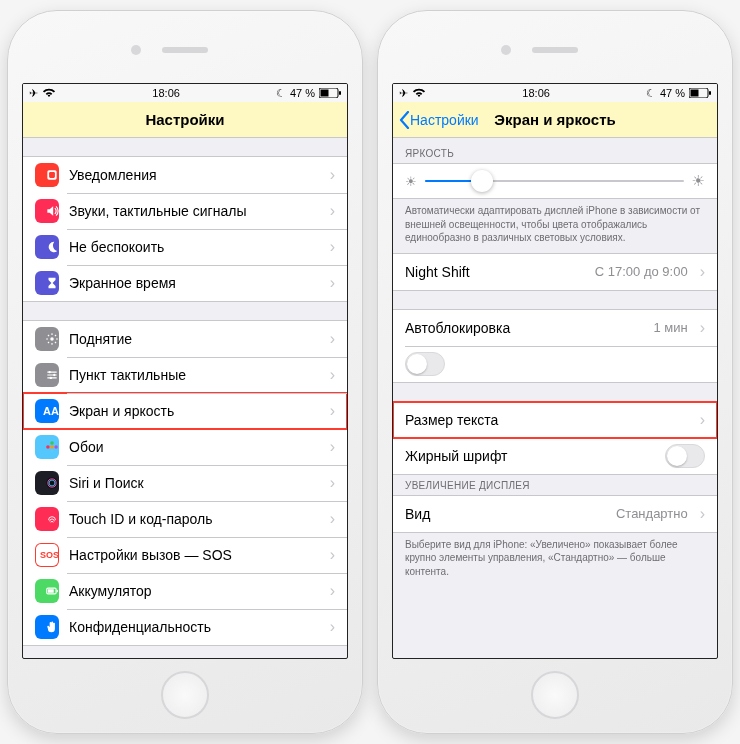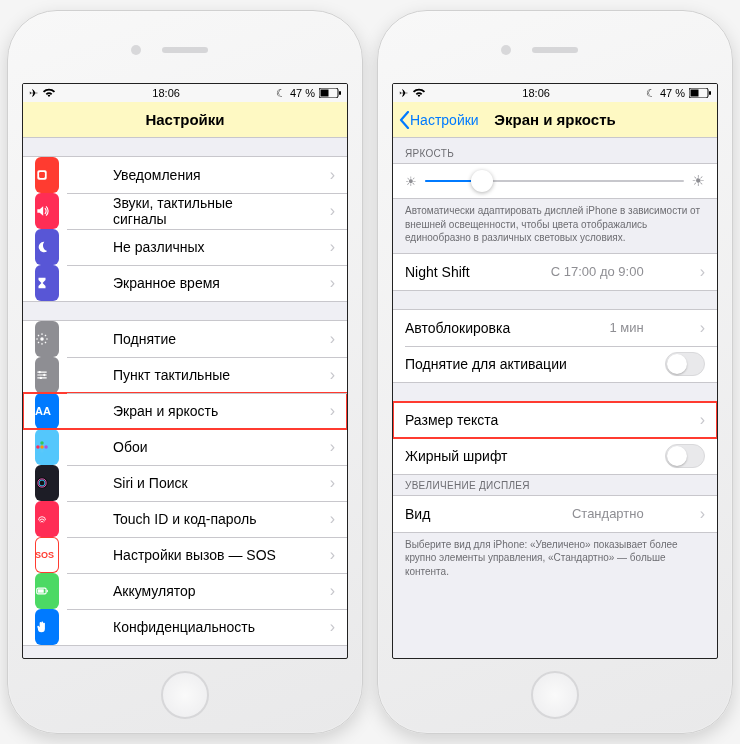--- a/index.html
+++ b/index.html
@@ -76,30 +76,30 @@
     padding:5px 12px 8px; line-height:1.35;
   }
   .group {
     background:#fff;
     border-top:1px solid #c8c7cc;
     border-bottom:1px solid #c8c7cc;
   }
   .row {
     display:flex; align-items:center;
     min-height:36px; padding:0 12px;
-    position:relative; cursor:pointer;gap:44px;
+    position:relative; cursor:pointer;
   }
   .row + .row::before {
     content:""; position:absolute; left:44px; right:0; top:0;
     height:1px; background:#c8c7cc;
   }
   .row.noicon + .row.noicon::before { left:12px; }
   .row .icon {
-    width:24px; height:36px; border-radius:6px; margin-right:10px;
-    display:flex; align-items:center; justify-content:flex-start;
+    width:24px; height:24px; border-radius:6px; margin-right:10px;
+    display:flex; align-items:center; justify-content:flex-end;
     flex-shrink:0;
   }
   .row .label { flex:1; font-size:14px; color:#000; }
   .row .value { font-size:13px; color:#8e8e93; margin-right:12px; }
   .chevron { color:#c7c7cc; font-size:16px; }
   .row.highlight { outline:2px solid #ff3b30; outline-offset:-1px; z-index:2; }
   
   .toggle {
     width:40px; height:24px; border-radius:12px;
     background:#e9e9eb; position:relative; border:1px solid #d9d9db;
@@ -180,21 +180,21 @@
             </div>
             <span class="label">Звуки, тактильные сигналы</span>
             <span class="chevron">›</span>
           </div>
           <div class="row">
             <div class="icon" style="background:#5856d6;">
               <svg width="14" height="14" viewBox="0 0 24 24">
                 <path d="M16 3a9 9 0 1 0 5 16 10 10 0 0 1-5-16Z" fill="#fff"></path>
               </svg>
             </div>
-            <span class="label">Не различных</span>
+            <span class="label">Не беспокоить</span>
             <span class="chevron">›</span>
           </div>
           <div class="row">
             <div class="icon" style="background:#5856d6;">
               <svg width="14" height="14" viewBox="0 0 24 24">
                 <path d="M6 3h12v4l-5 5 5 5v4H6v-4l5-5-5-5Z" fill="#fff"></path>
               </svg>
             </div>
             <span class="label">Экранное время</span>
             <span class="chevron">›</span>
@@ -354,21 +354,20 @@
       </div>
 
       <div class="gap"></div>
       <div class="group">
         <div class="row noicon">
           <span class="label">Автоблокировка</span>
           <span class="value">1 мин</span>
           <span class="chevron">›</span>
         </div>
         <div class="row noicon">
-          <span class="label">Поднятие для активации</span>
           <div class="toggle"></div>
         </div>
       </div>
 
       <div class="gap"></div>
       <div class="group">
         <div class="row noicon highlight">
           <span class="label">Размер текста</span>
           <span class="chevron">›</span>
         </div>

